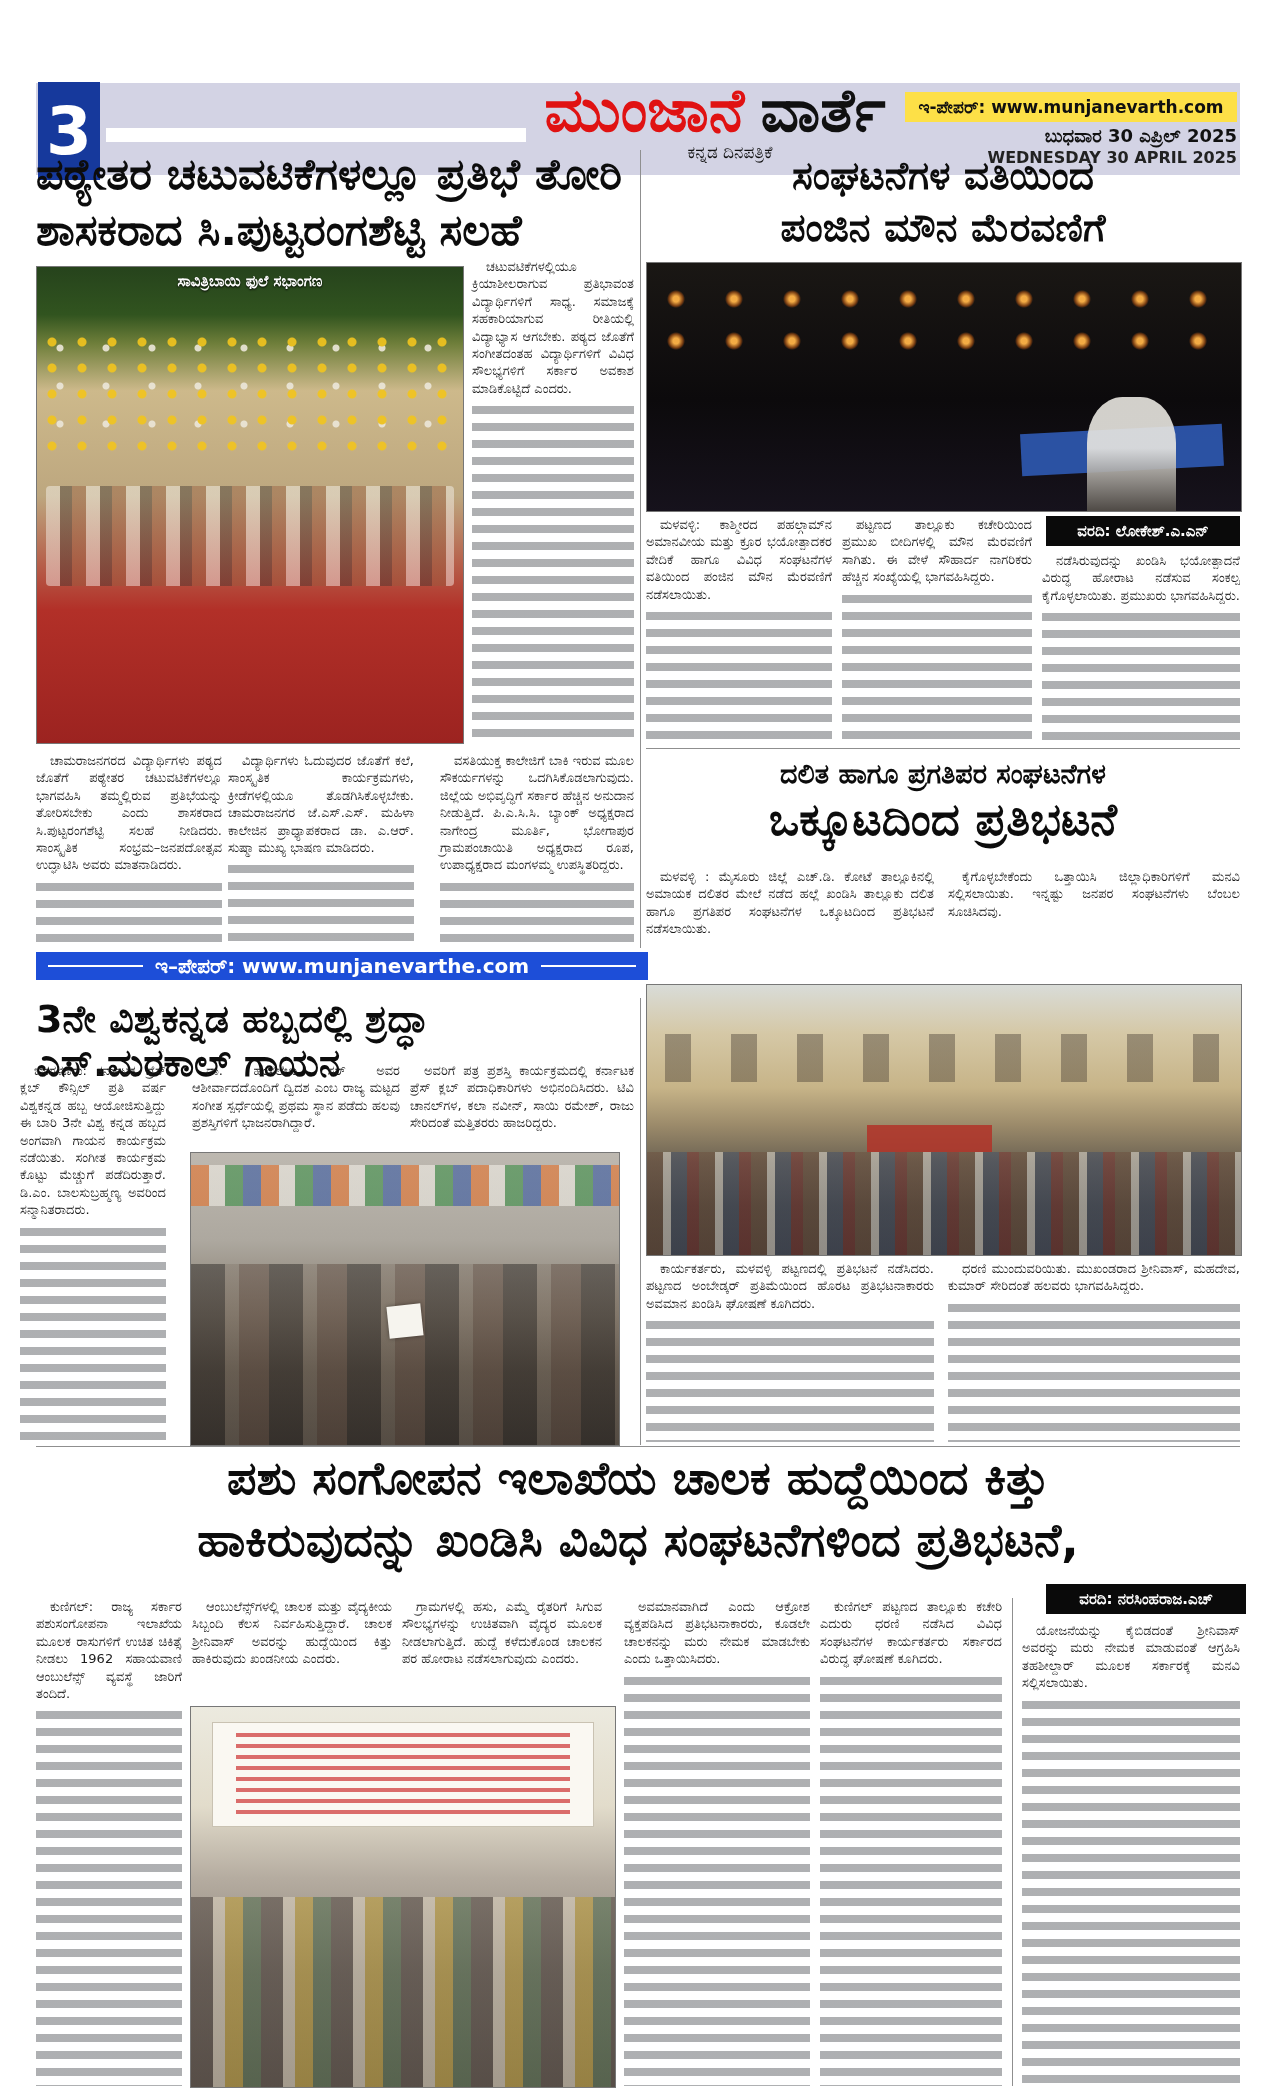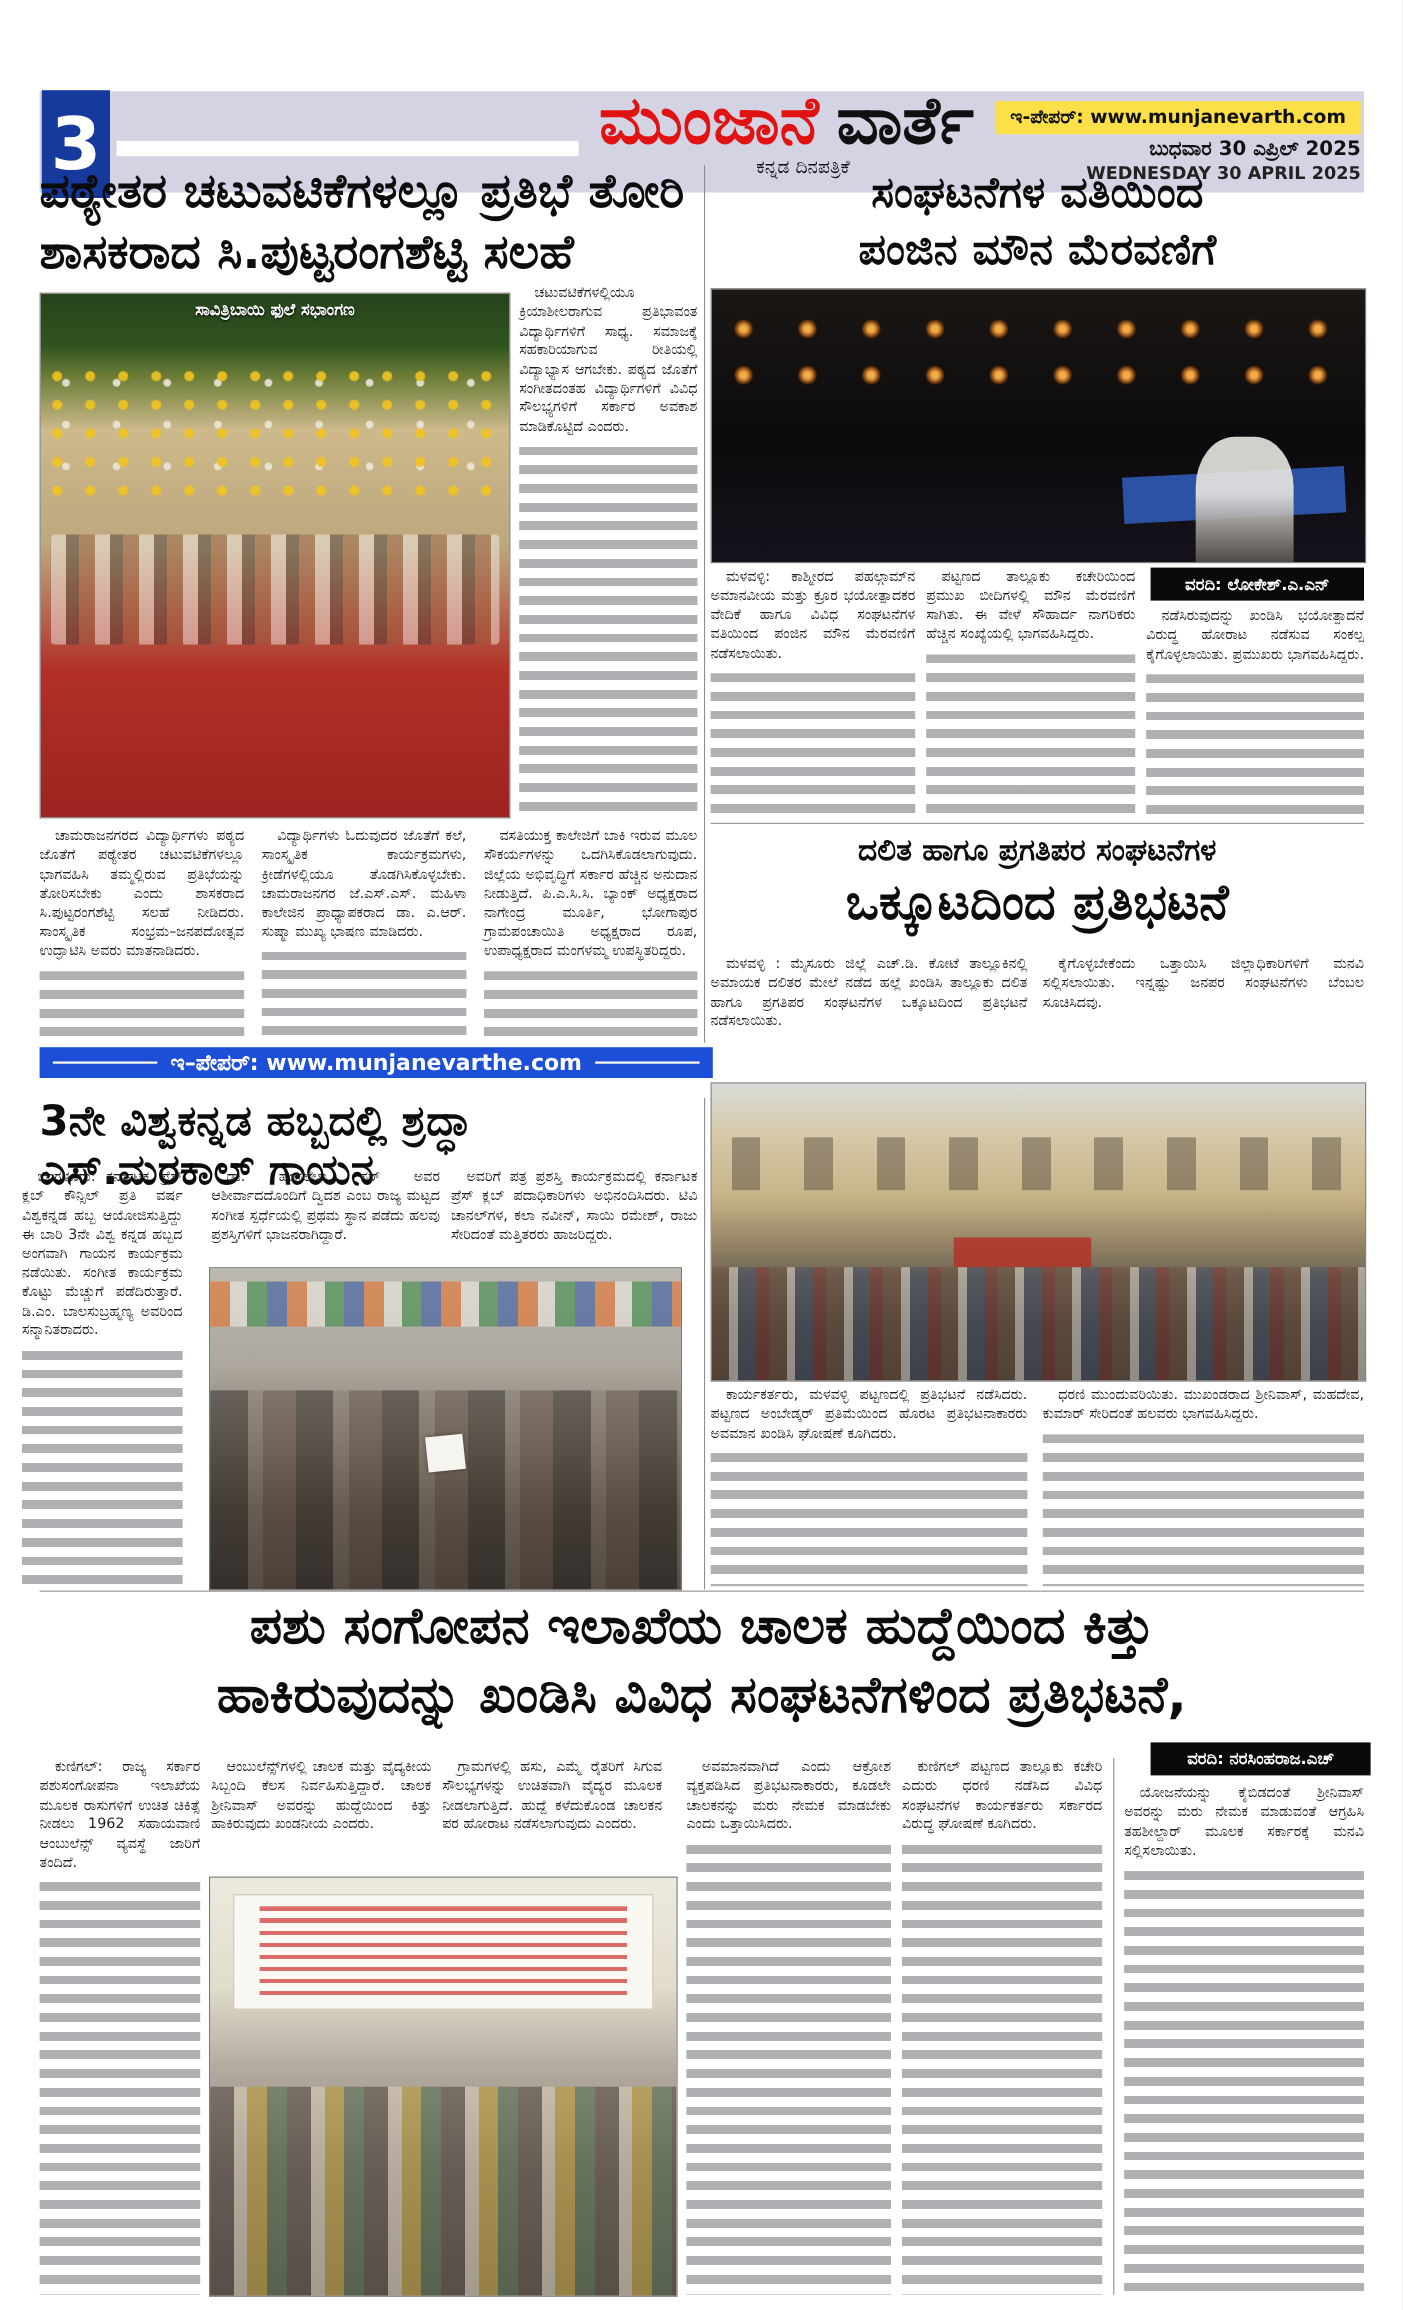--- a/index.html
+++ b/index.html
@@ -117,21 +117,21 @@
 
   <div class="abs col" style="left:472px;top:258px;width:162px;height:486px;">
     <p>ಚಟುವಟಿಕೆಗಳಲ್ಲಿಯೂ ಕ್ರಿಯಾಶೀಲರಾಗುವ ಪ್ರತಿಭಾವಂತ ವಿದ್ಯಾರ್ಥಿಗಳಿಗೆ ಸಾಧ್ಯ. ಸಮಾಜಕ್ಕೆ ಸಹಕಾರಿಯಾಗುವ ರೀತಿಯಲ್ಲಿ ವಿದ್ಯಾಭ್ಯಾಸ ಆಗಬೇಕು. ಪಠ್ಯದ ಜೊತೆಗೆ ಸಂಗೀತದಂತಹ ವಿದ್ಯಾರ್ಥಿಗಳಿಗೆ ವಿವಿಧ ಸೌಲಭ್ಯಗಳಿಗೆ ಸರ್ಕಾರ ಅವಕಾಶ ಮಾಡಿಕೊಟ್ಟಿದೆ ಎಂದರು.</p>
     <div class="greek"></div>
   </div>
 
   <div class="abs col" style="left:36px;top:752px;width:186px;height:196px;">
     <p>ಚಾಮರಾಜನಗರದ ವಿದ್ಯಾರ್ಥಿಗಳು ಪಠ್ಯದ ಜೊತೆಗೆ ಪಠ್ಯೇತರ ಚಟುವಟಿಕೆಗಳಲ್ಲೂ ಭಾಗವಹಿಸಿ ತಮ್ಮಲ್ಲಿರುವ ಪ್ರತಿಭೆಯನ್ನು ತೋರಿಸಬೇಕು ಎಂದು ಶಾಸಕರಾದ ಸಿ.ಪುಟ್ಟರಂಗಶೆಟ್ಟಿ ಸಲಹೆ ನೀಡಿದರು. ಸಾಂಸ್ಕೃತಿಕ ಸಂಭ್ರಮ–ಜನಪದೋತ್ಸವ ಉದ್ಘಾಟಿಸಿ ಅವರು ಮಾತನಾಡಿದರು.</p>
     <div class="greek"></div>
   </div>
-  <div class="abs col" style="left:238px;top:752px;width:186px;height:196px;">
+  <div class="abs col" style="left:228px;top:752px;width:186px;height:196px;">
     <p>ವಿದ್ಯಾರ್ಥಿಗಳು ಓದುವುದರ ಜೊತೆಗೆ ಕಲೆ, ಸಾಂಸ್ಕೃತಿಕ ಕಾರ್ಯಕ್ರಮಗಳು, ಕ್ರೀಡೆಗಳಲ್ಲಿಯೂ ತೊಡಗಿಸಿಕೊಳ್ಳಬೇಕು. ಚಾಮರಾಜನಗರ ಜೆ.ಎಸ್.ಎಸ್. ಮಹಿಳಾ ಕಾಲೇಜಿನ ಪ್ರಾಧ್ಯಾಪಕರಾದ ಡಾ. ಎ.ಆರ್. ಸುಷ್ಮಾ ಮುಖ್ಯ ಭಾಷಣ ಮಾಡಿದರು.</p>
     <div class="greek"></div>
   </div>
   <div class="abs col" style="left:440px;top:752px;width:194px;height:196px;">
     <p>ವಸತಿಯುಕ್ತ ಕಾಲೇಜಿಗೆ ಬಾಕಿ ಇರುವ ಮೂಲ ಸೌಕರ್ಯಗಳನ್ನು ಒದಗಿಸಿಕೊಡಲಾಗುವುದು. ಜಿಲ್ಲೆಯ ಅಭಿವೃದ್ಧಿಗೆ ಸರ್ಕಾರ ಹೆಚ್ಚಿನ ಅನುದಾನ ನೀಡುತ್ತಿದೆ. ಪಿ.ಎ.ಸಿ.ಸಿ. ಬ್ಯಾಂಕ್ ಅಧ್ಯಕ್ಷರಾದ ನಾಗೇಂದ್ರ ಮೂರ್ತಿ, ಭೋಗಾಪುರ ಗ್ರಾಮಪಂಚಾಯಿತಿ ಅಧ್ಯಕ್ಷರಾದ ರೂಪ, ಉಪಾಧ್ಯಕ್ಷರಾದ ಮಂಗಳಮ್ಮ ಉಪಸ್ಥಿತರಿದ್ದರು.</p>
     <div class="greek"></div>
   </div>
 
   <div class="abs ebar">
     <span class="bl"></span>

